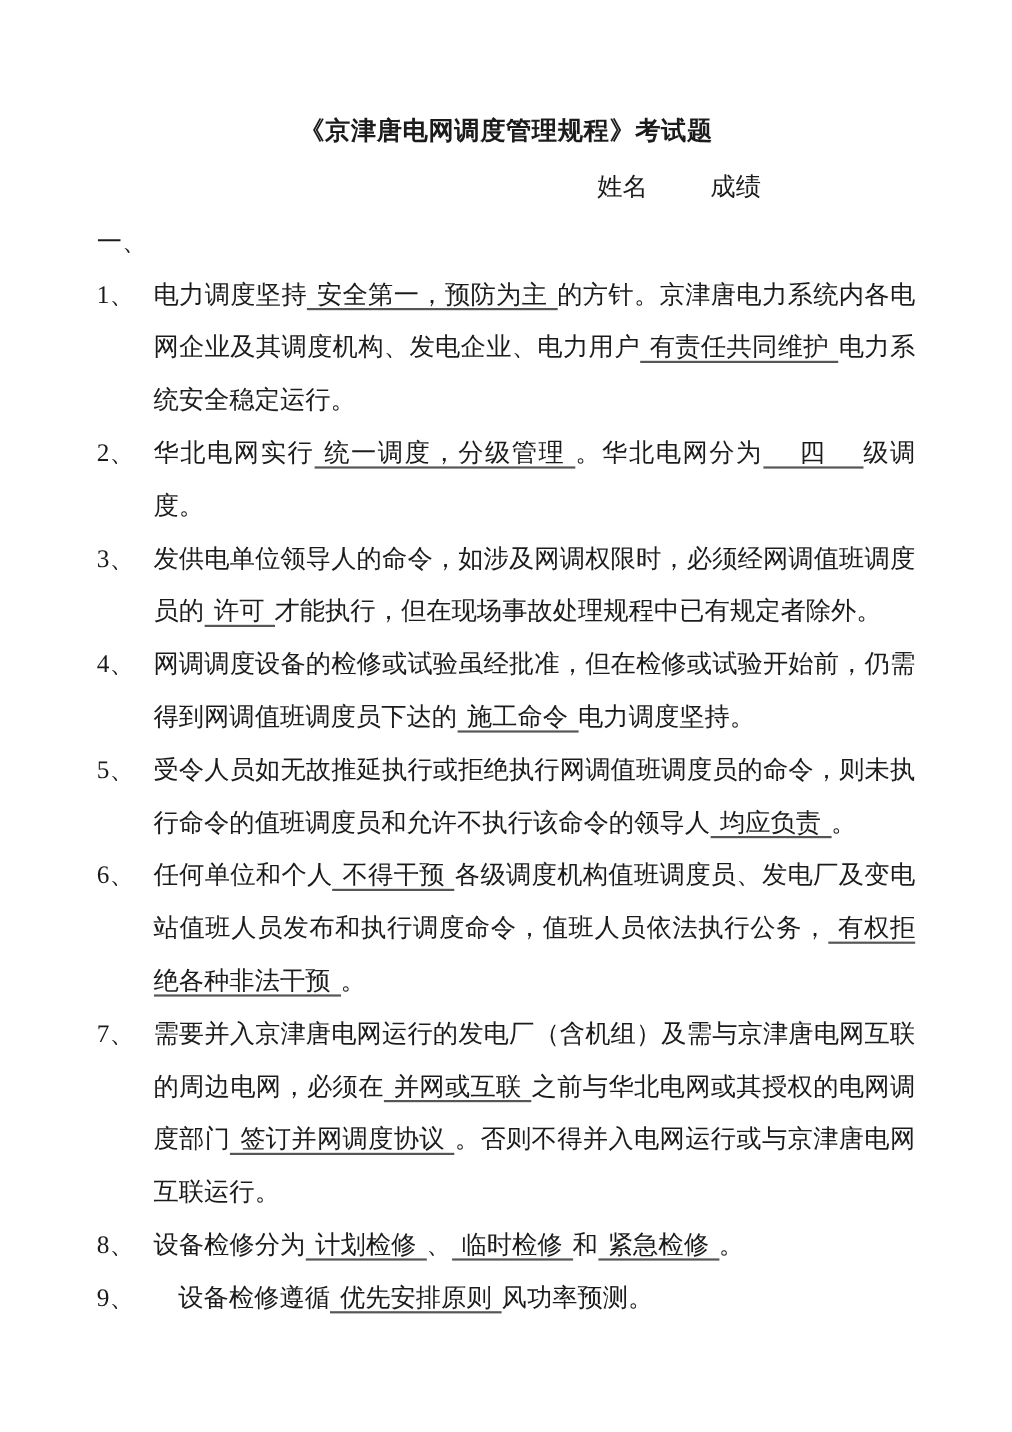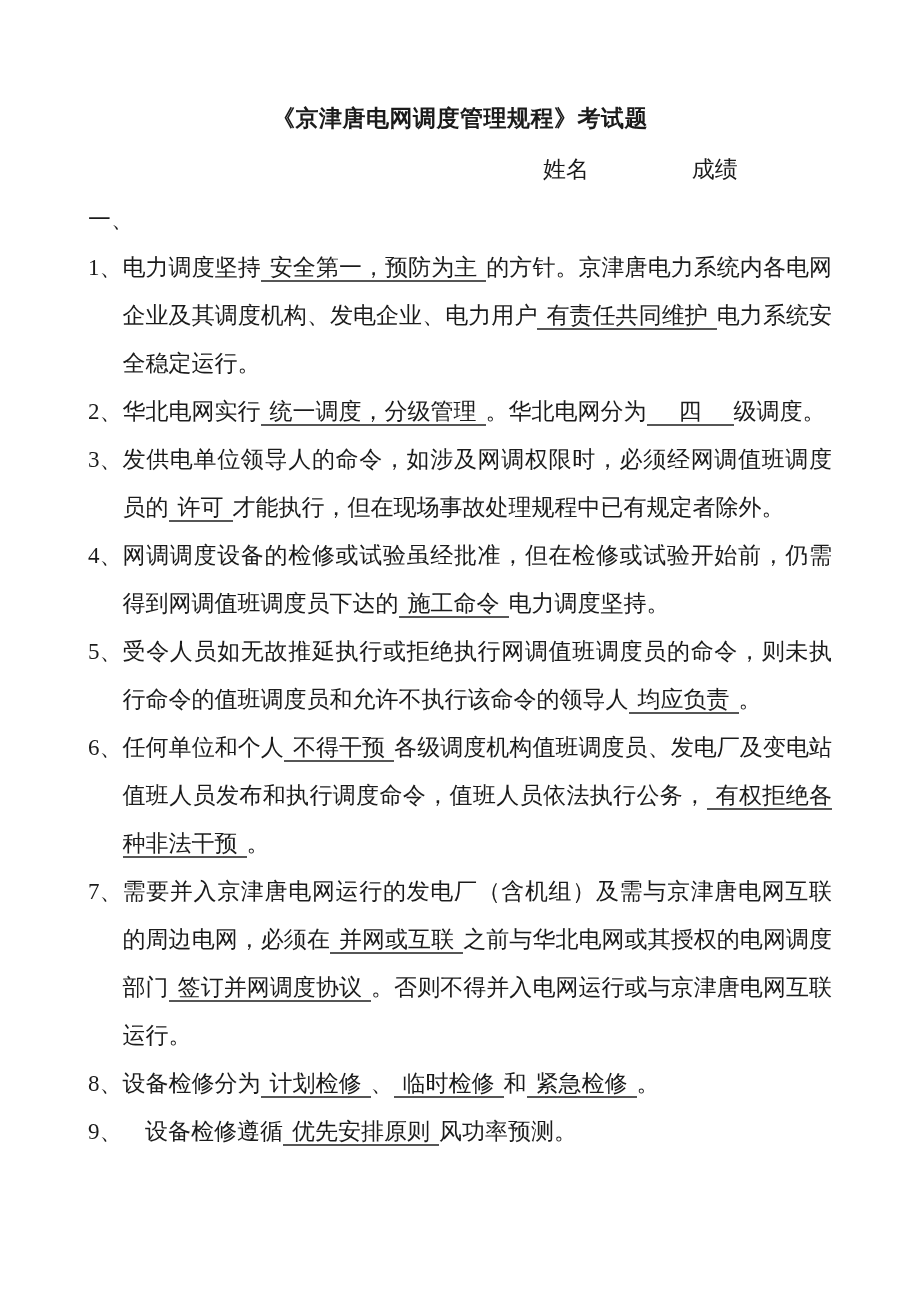--- a/index.html
+++ b/index.html
@@ -29,34 +29,34 @@
     font-weight: bold;
     line-height: 42px;
     letter-spacing: 0.5px;
   }
   .name-score-row {
     line-height: 48px;
     margin-top: 6px;
     padding-left: 455px;
     white-space: nowrap;
   }
-  .score-label { margin-left: 97px; }
+  .score-label { margin-left: 51px; }
   .section-row {
     display: flex;
     line-height: 48px;
     margin-top: 2px;
   }
   .section-marker { flex: 0 0 auto; min-width: 44px; }
   .question {
     display: flex;
     line-height: 48px;
   }
   .qnum { flex: 0 0 auto; min-width: 27px; }
   .question:last-child .qnum { min-width: 57px; }
-  .qbody { flex: 1 1 auto; text-align: justify; }
+  .qbody { flex: 1 1 auto; text-align: justify; margin-left: 17px; }
   .blank {
     border-bottom: 2px solid var(--underline-color);
     padding: 0 9px;
   }
 </style>
 </head>
 <body>
 
 <div class="doc">
   <h1 class="title">《京津唐电网调度管理规程》考试题</h1>

